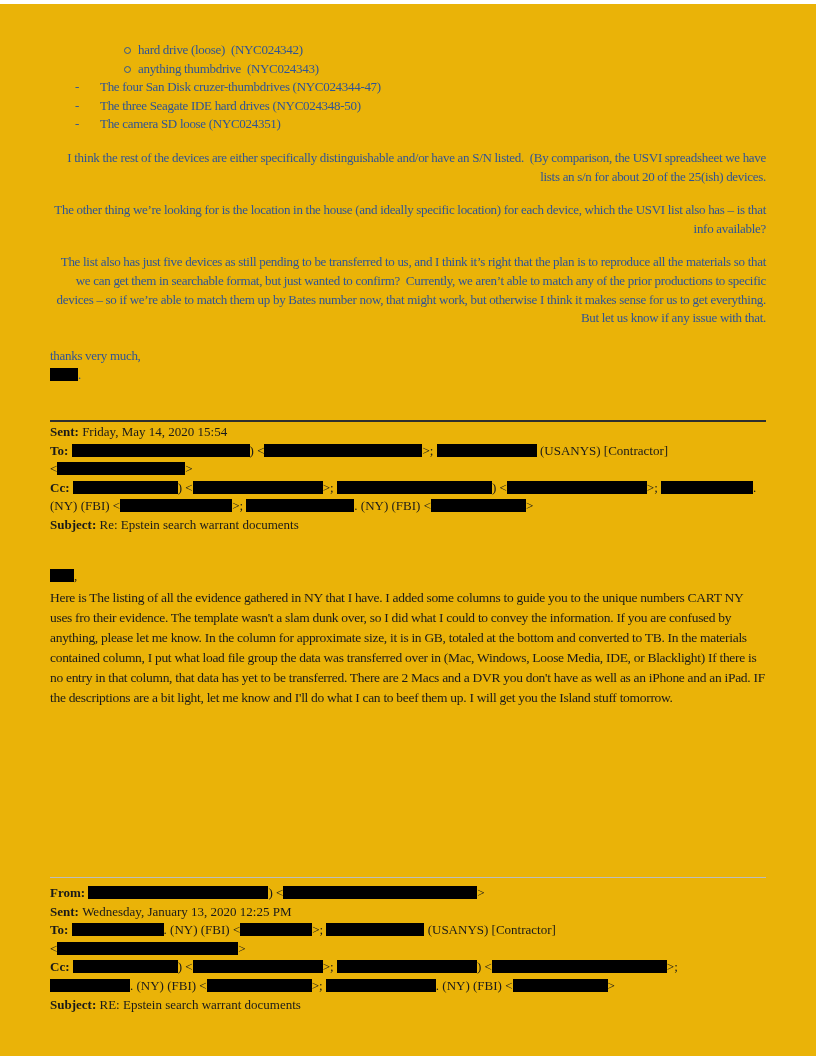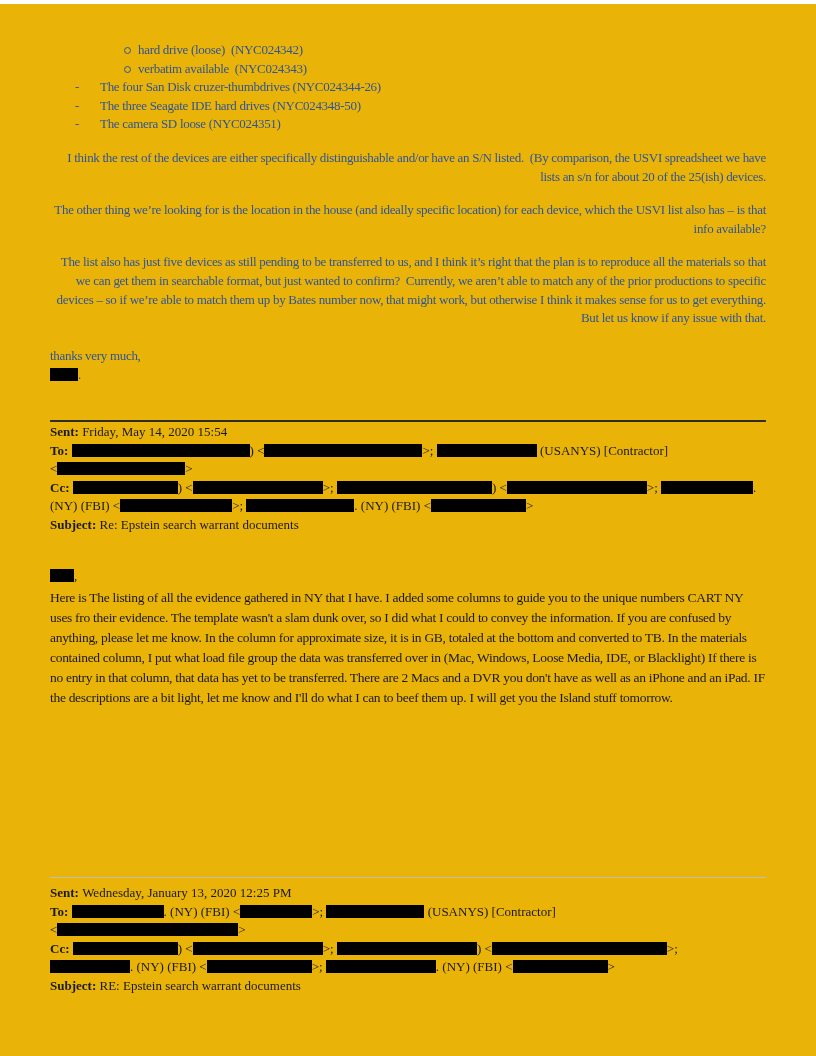--- a/index.html
+++ b/index.html
@@ -30,22 +30,22 @@
   .sigblock .hline{line-height:16.3px;font-size:12.5px;}
   .sigblock .redact{vertical-align:-2px;}
 </style>
 </head>
 <body>
 
 <div class="page">
 
   <div class="abs topsize blue" style="top:37px;">
       <div class="bullet lvl2"><span class="mk"></span><span>hard drive (loose)  (NYC024342)</span></div>
-      <div class="bullet lvl2"><span class="mk"></span><span>verbatim available  (NYC024343)</span></div>
-      <div class="bullet lvl1"><span class="mk">-</span><span>The four San Disk cruzer-thumbdrives (NYC024344-26)</span></div>
+      <div class="bullet lvl2"><span class="mk"></span><span>anything thumbdrive  (NYC024343)</span></div>
+      <div class="bullet lvl1"><span class="mk">-</span><span>The four San Disk cruzer-thumbdrives (NYC024344-47)</span></div>
       <div class="bullet lvl1"><span class="mk">-</span><span>The three Seagate IDE hard drives (NYC024348-50)</span></div>
       <div class="bullet lvl1"><span class="mk">-</span><span>The camera SD loose (NYC024351)</span></div>
     </div>
 
   <div class="abs topsize blue" style="top:145px;">
       <div class="para">I think the rest of the devices are either specifically distinguishable and/or have an S/N listed.  (By comparison, the USVI spreadsheet we have lists an s/n for about 20 of the 25(ish) devices.</div>
       <div class="para">The other thing we’re looking for is the location in the house (and ideally specific location) for each device, which the USVI list also has – is that info available?</div>
       <div class="para">The list also has just five devices as still pending to be transferred to us, and I think it’s right that the plan is to reproduce all the materials so that we can get them in searchable format, but just wanted to confirm?  Currently, we aren’t able to match any of the prior productions to specific devices – so if we’re able to match them up by Bates number now, that might work, but otherwise I think it makes sense for us to get everything.  But let us know if any issue with that.</div>
     </div>
 
@@ -75,20 +75,21 @@
   <div class="abs bodysize" style="top:584px;">
     <div class="body-par">Here is The listing of all the evidence gathered in NY that I have. I added some columns to guide you to the unique numbers CART NY uses fro their evidence. The template wasn't a slam dunk over, so I did what I could to convey the information. If you are confused by anything, please let me know. In the column for approximate size, it is in GB, totaled at the bottom and converted to TB. In the materials contained column, I put what load file group the data was transferred over in (Mac, Windows, Loose Media, IDE, or Blacklight) If there is no entry in that column, that data has yet to be transferred. There are 2 Macs and a DVR you don't have as well as an iPhone and an iPad. IF the descriptions are a bit light, let me know and I'll do what I can to beef them up. I will get you the Island stuff tomorrow.</div>
   </div>
 
 
   <div class="abs" style="top:873px;">
     <hr class="rule2">
   </div>
 
   <div class="abs" style="top:880px;">
+      <div class="hline"><span class="blabel">From: </span><span class="redact" style="width: 180px;"></span><span class="ptext">) &lt;</span><span class="redact" style="width: 194px;"></span><span class="ptext">&gt;</span></div>
       <div class="hline"><span class="blabel">Sent: </span><span class="ptext">Wednesday, January 13, 2020 12:25 PM</span></div>
       <div class="hline"><span class="blabel">To: </span><span class="redact" style="width: 92px;"></span><span class="ptext">. (NY) (FBI) &lt;</span><span class="redact" style="width: 72px;"></span><span class="ptext">&gt;; </span><span class="redact" style="width: 98px;"></span><span class="ptext"> (USANYS) [Contractor]</span></div>
       <div class="hline"><span class="ptext">&lt;</span><span class="redact" style="width: 181px;"></span><span class="ptext">&gt;</span></div>
       <div class="hline"><span class="blabel">Cc: </span><span class="redact" style="width: 105px;"></span><span class="ptext">) &lt;</span><span class="redact" style="width: 130px;"></span><span class="ptext">&gt;; </span><span class="redact" style="width: 140px;"></span><span class="ptext">) &lt;</span><span class="redact" style="width: 175px;"></span><span class="ptext">&gt;;</span></div>
       <div class="hline"><span class="redact" style="width: 80px;"></span><span class="ptext">. (NY) (FBI) &lt;</span><span class="redact" style="width: 105px;"></span><span class="ptext">&gt;; </span><span class="redact" style="width: 110px;"></span><span class="ptext">. (NY) (FBI) &lt;</span><span class="redact" style="width: 95px;"></span><span class="ptext">&gt;</span></div>
       <div class="hline"><span class="blabel">Subject: </span><span class="ptext">RE: Epstein search warrant documents</span></div>
     </div>
 
 </div>
 

